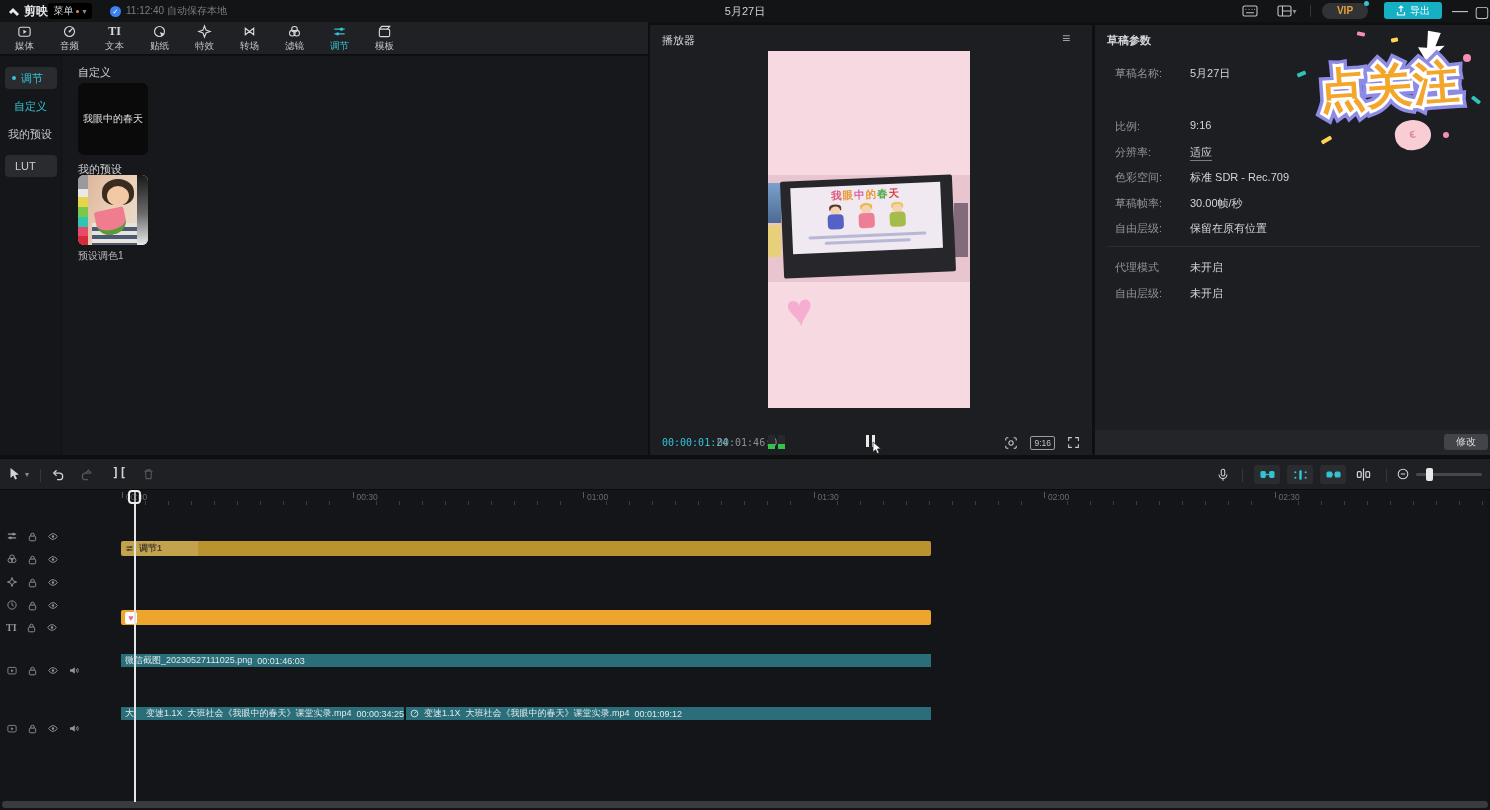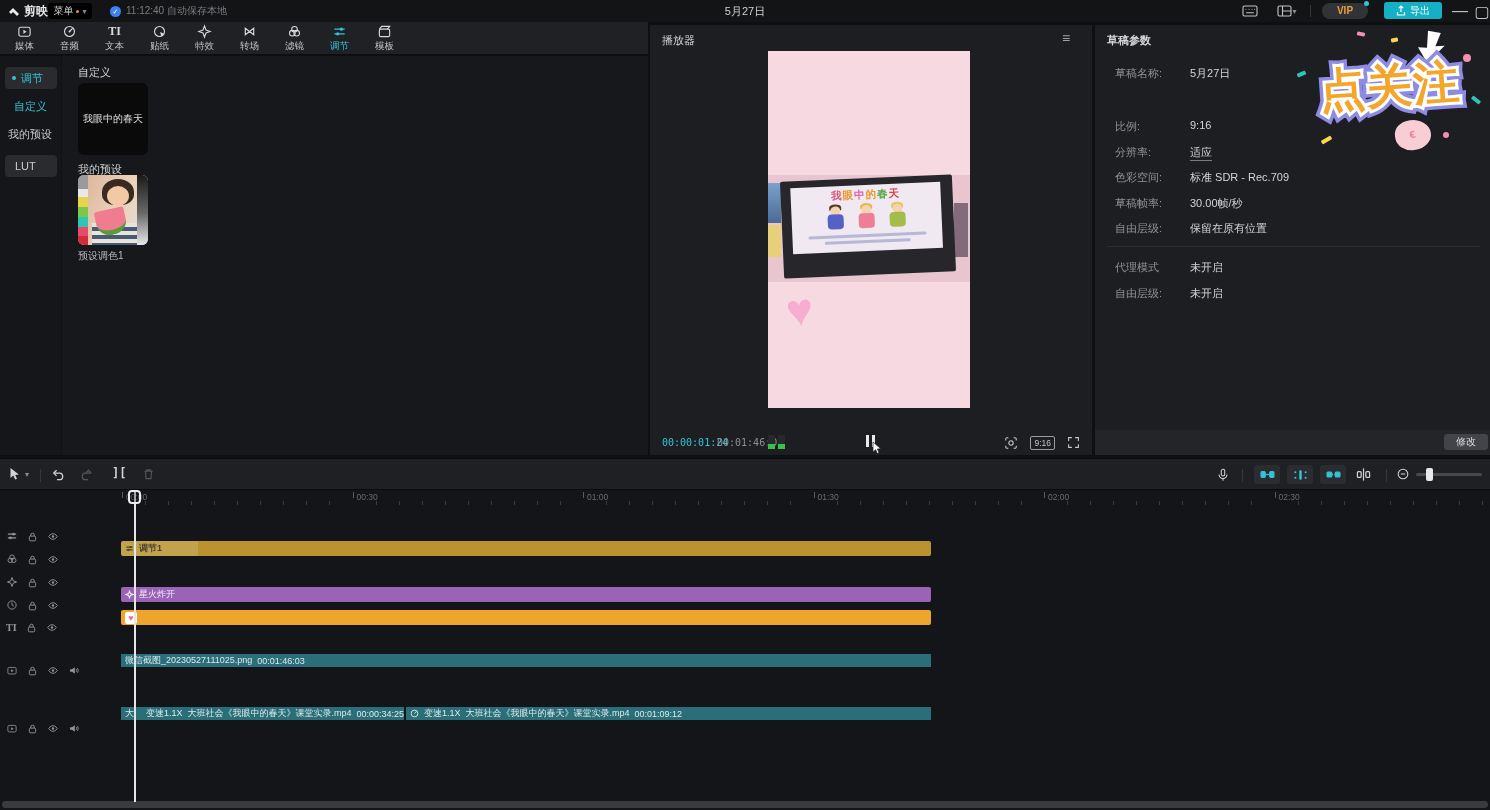--- a/index.html
+++ b/index.html
@@ -706,26 +706,20 @@
 
     <div class="bar" style="top:51px;background:#ba9330;color:#2e250b;font-weight:bold">
       <svg width="9" height="9" viewBox="0 0 16 16" fill="none" stroke="#2e250b" stroke-width="2">
           <path d="M2.5 5.5h11M2.5 10.5h11"></path>
           <circle cx="10" cy="5.5" r="2" fill="#2e250b" stroke="none"></circle>
           <circle cx="6" cy="10.5" r="2" fill="#2e250b" stroke="none"></circle>
         </svg>
       <span>调节1</span>
     </div>
     <div class="bar-light" style="top:51px"></div>
-    <div class="bar" style="top:97px;background:#9a63b5;color:#f4eef8">
-      <svg width="9" height="9" viewBox="0 0 16 16">
-          <path d="M8 2l1.6 4.4L14 8l-4.4 1.6L8 14l-1.6-4.4L2 8l4.4-1.6z" fill="none" stroke="#f4eef8" stroke-width="1.8"></path>
-        </svg>
-      <span>星火炸开</span>
-    </div>
     <div class="bar" style="top:120px;background:#eea52d">
       <span class="heart-chip">♥</span>
     </div>
 
     <div class="media-title" style="left:121px;top:164px;width:810px">
       <span>微信截图_20230527111025.png</span>
       <span>00:01:46:03</span>
     </div>
 
     <div class="media-title" style="left:121px;top:217px;width:13px">

